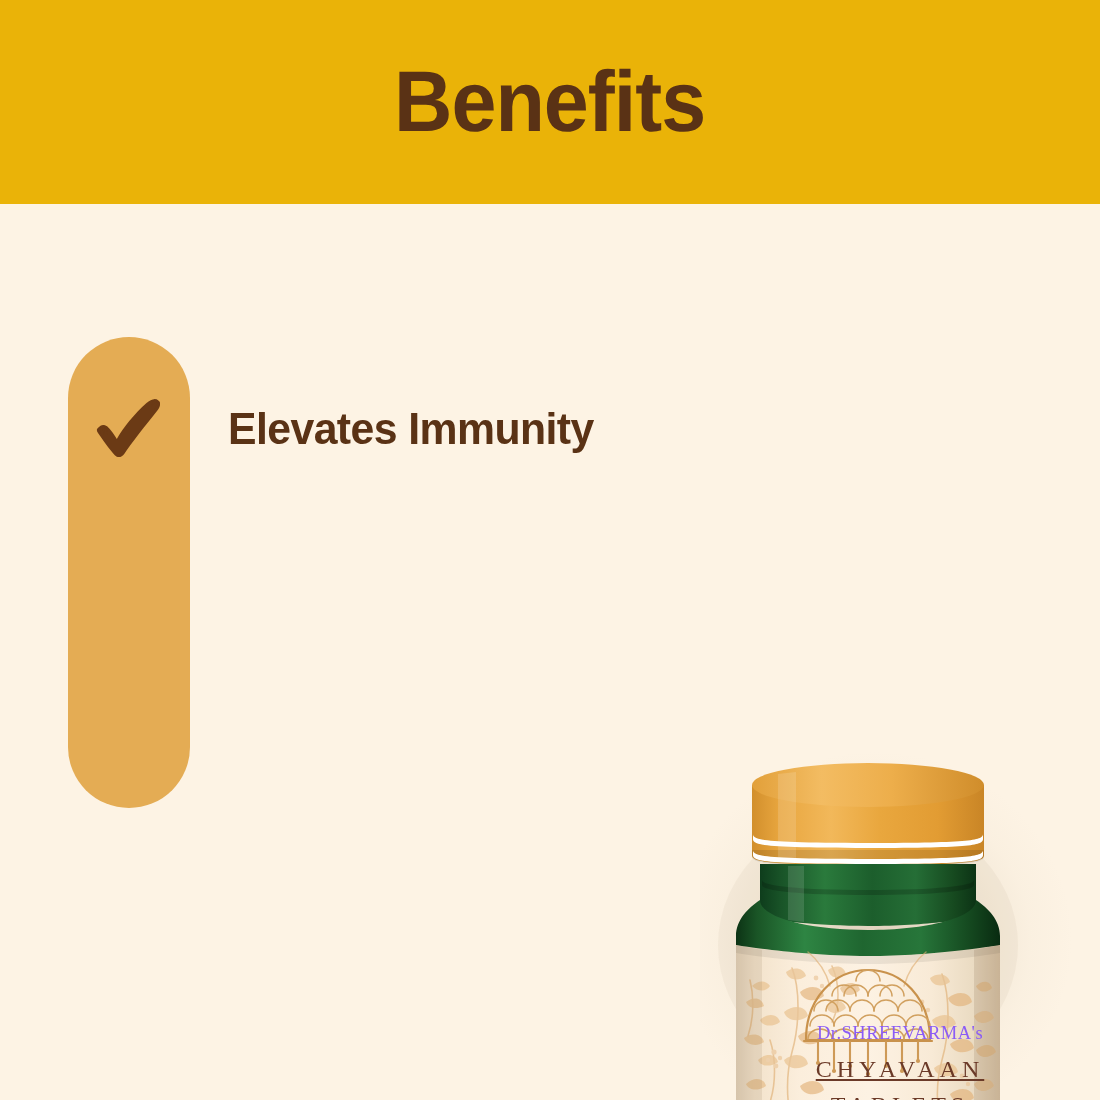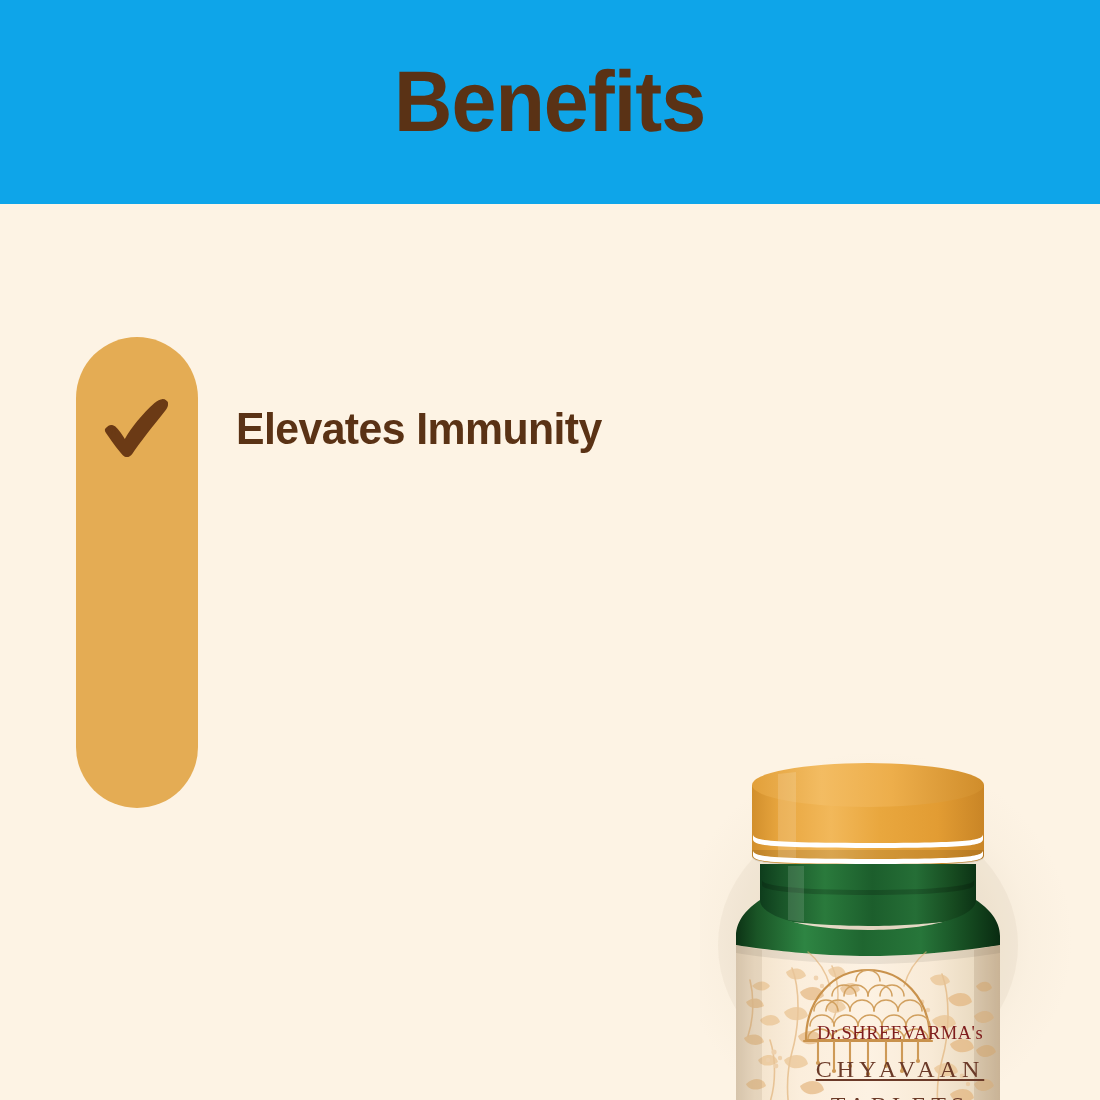--- a/index.html
+++ b/index.html
@@ -16,40 +16,40 @@
     width:1100px; height:1100px;
     background:#FDF3E4;
     overflow:hidden;
   }
 
   
   #header-banner {
     position:absolute;
     left:0; top:0;
     width:1100px; height:204px;
-    background:#0ea5e9;
+    background:#eab308;
     display:flex;
     align-items:center;
     justify-content:center;
   }
   #page-title {
     font-family:"Liberation Sans", sans-serif;
     font-size:86px;
     font-weight:bold;
     letter-spacing:-1px;
     color:#5A3215;
     line-height:1;
     transform:scaleX(0.94);
     text-rendering:geometricPrecision;
   }
 
   
   #benefits-section {
     position:absolute;
-    left:8px; top:204px;
+    left:0; top:204px;
     width:1060px; height:896px;
   }
 
   #checkmark-pill {
     position:absolute;
     left:68px; top:133px;
     width:122px; height:471px;
     background:#E4AC54;
     border-radius:61px;
   }
@@ -125,21 +125,21 @@
     position:absolute;
     left:0; top:0;
     width:400px; height:400px;
     pointer-events:none;
   }
   .label-brand {
     position:absolute;
     left:0; width:400px;
     text-align:center;
     font-family:"Liberation Serif", serif;
-    color:#7f1d1d;
+    color:#8b5cf6;
     letter-spacing:0.5px;
   }
   .label-name {
     position:absolute;
     left:0; width:400px;
     text-align:center;
     font-family:"Liberation Serif", serif;
     color:#6B3A28;
     letter-spacing:5px;
     text-decoration:underline;

